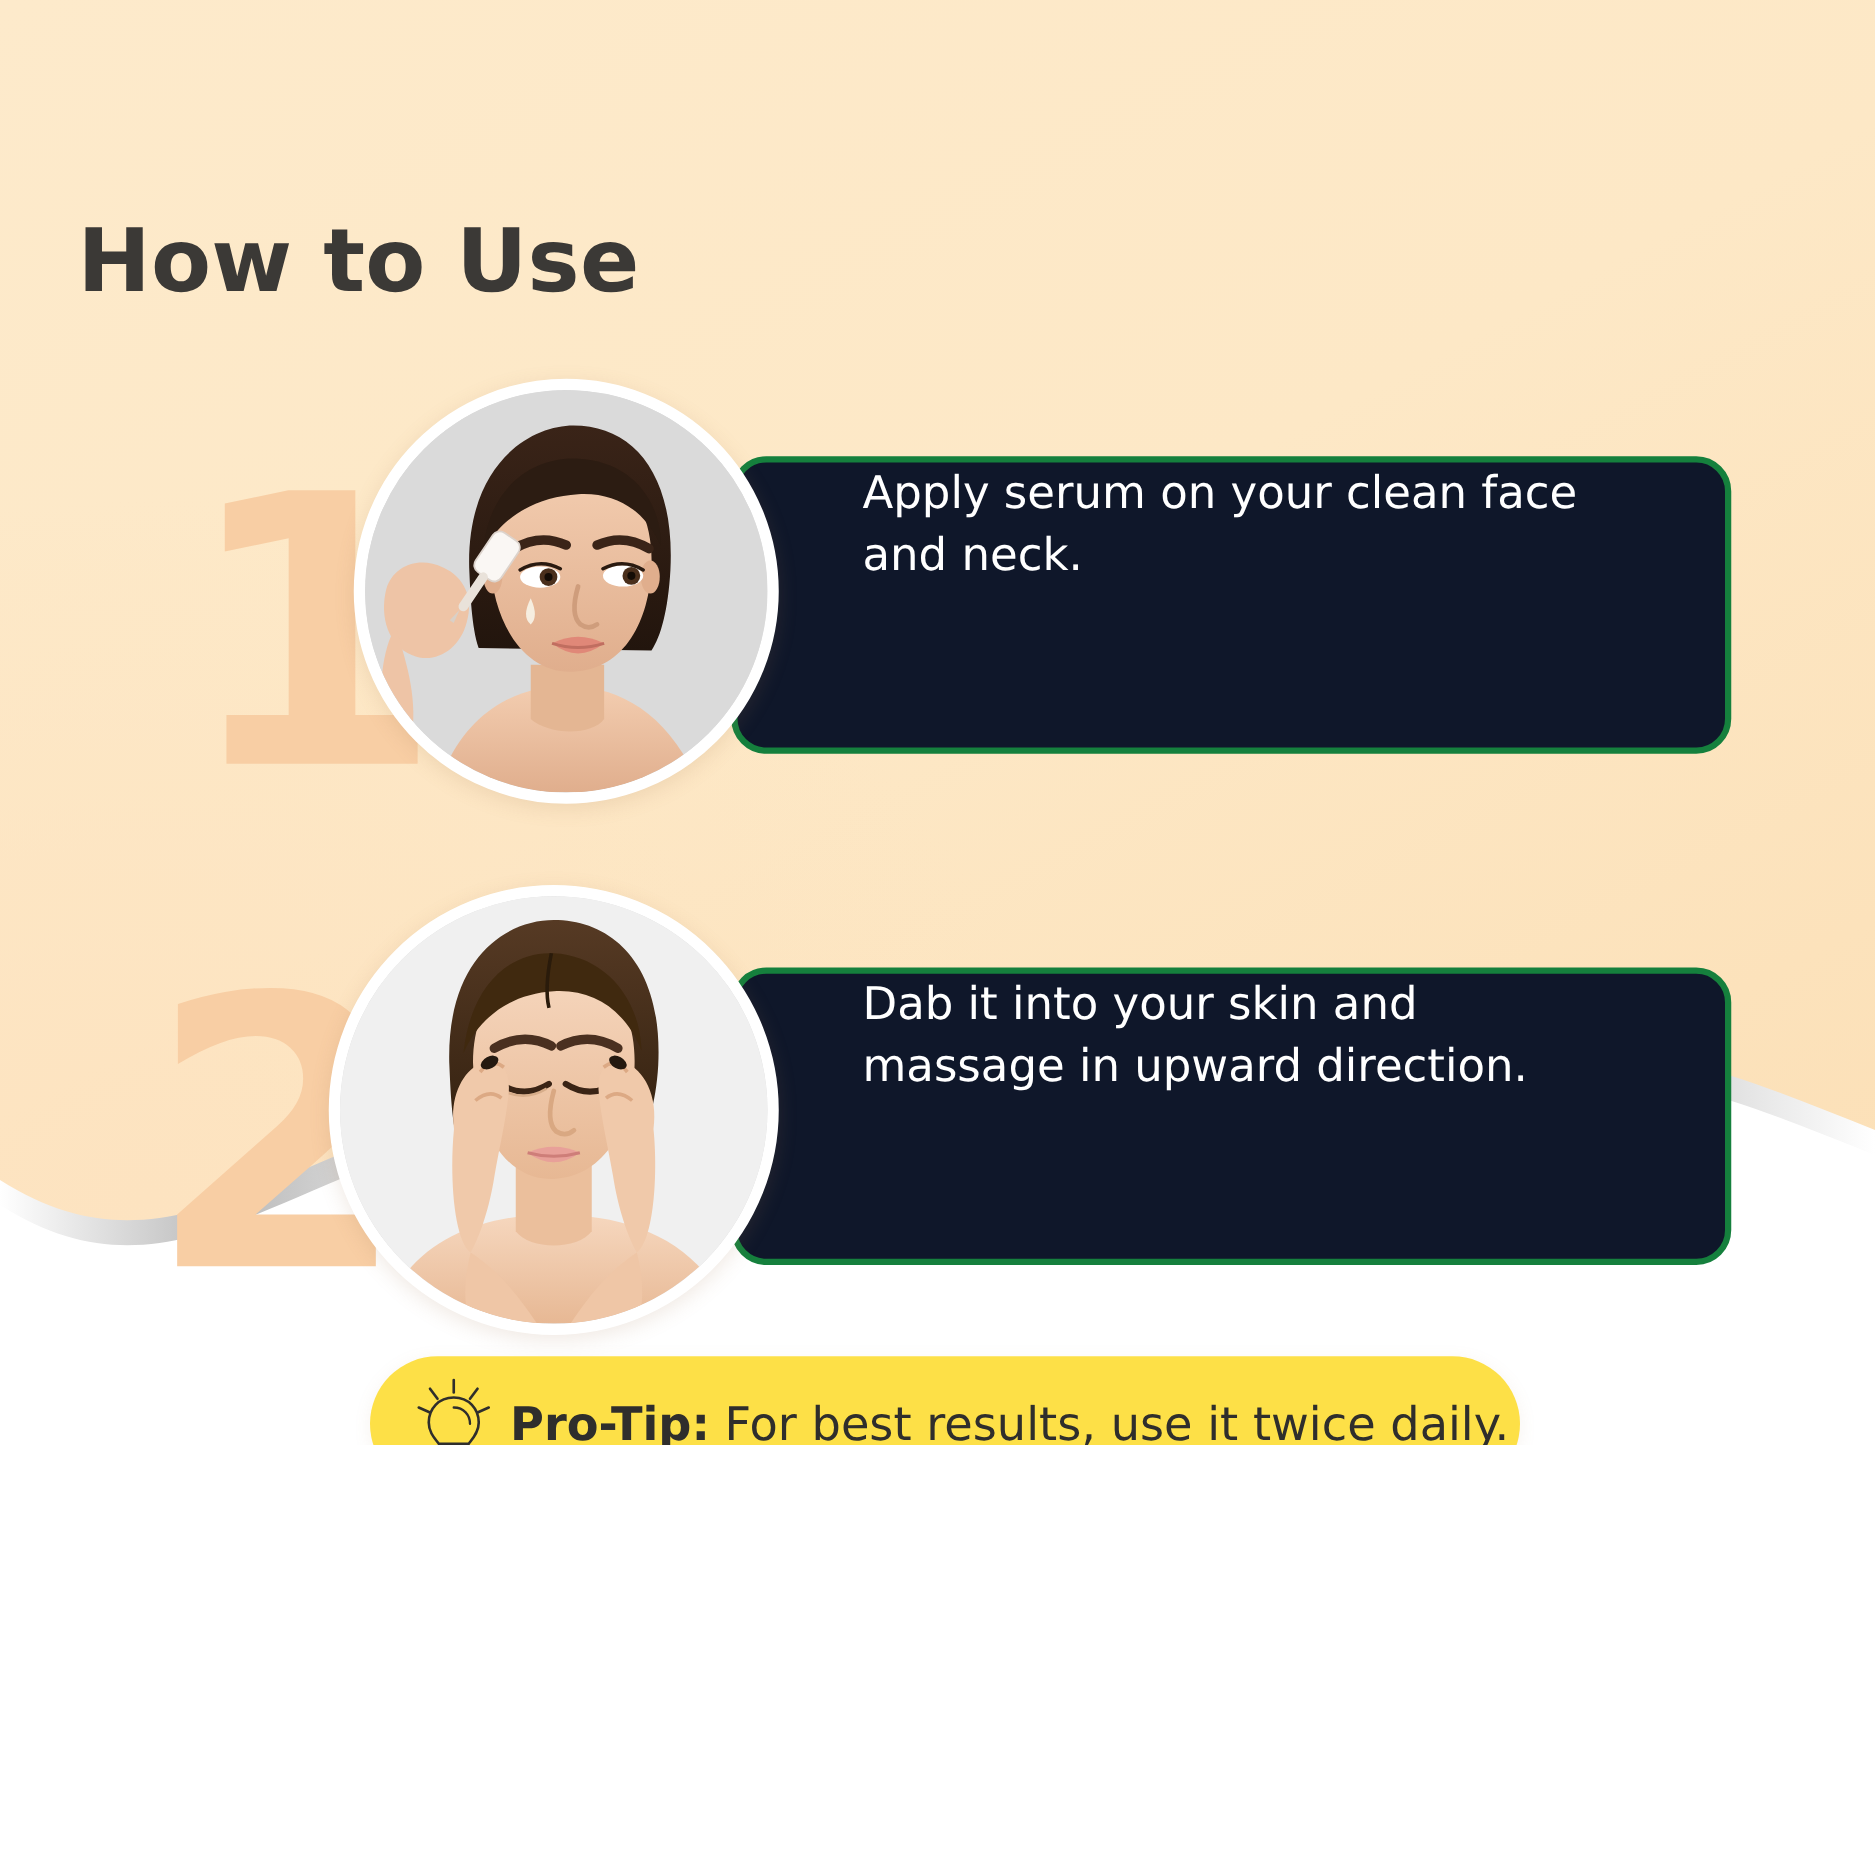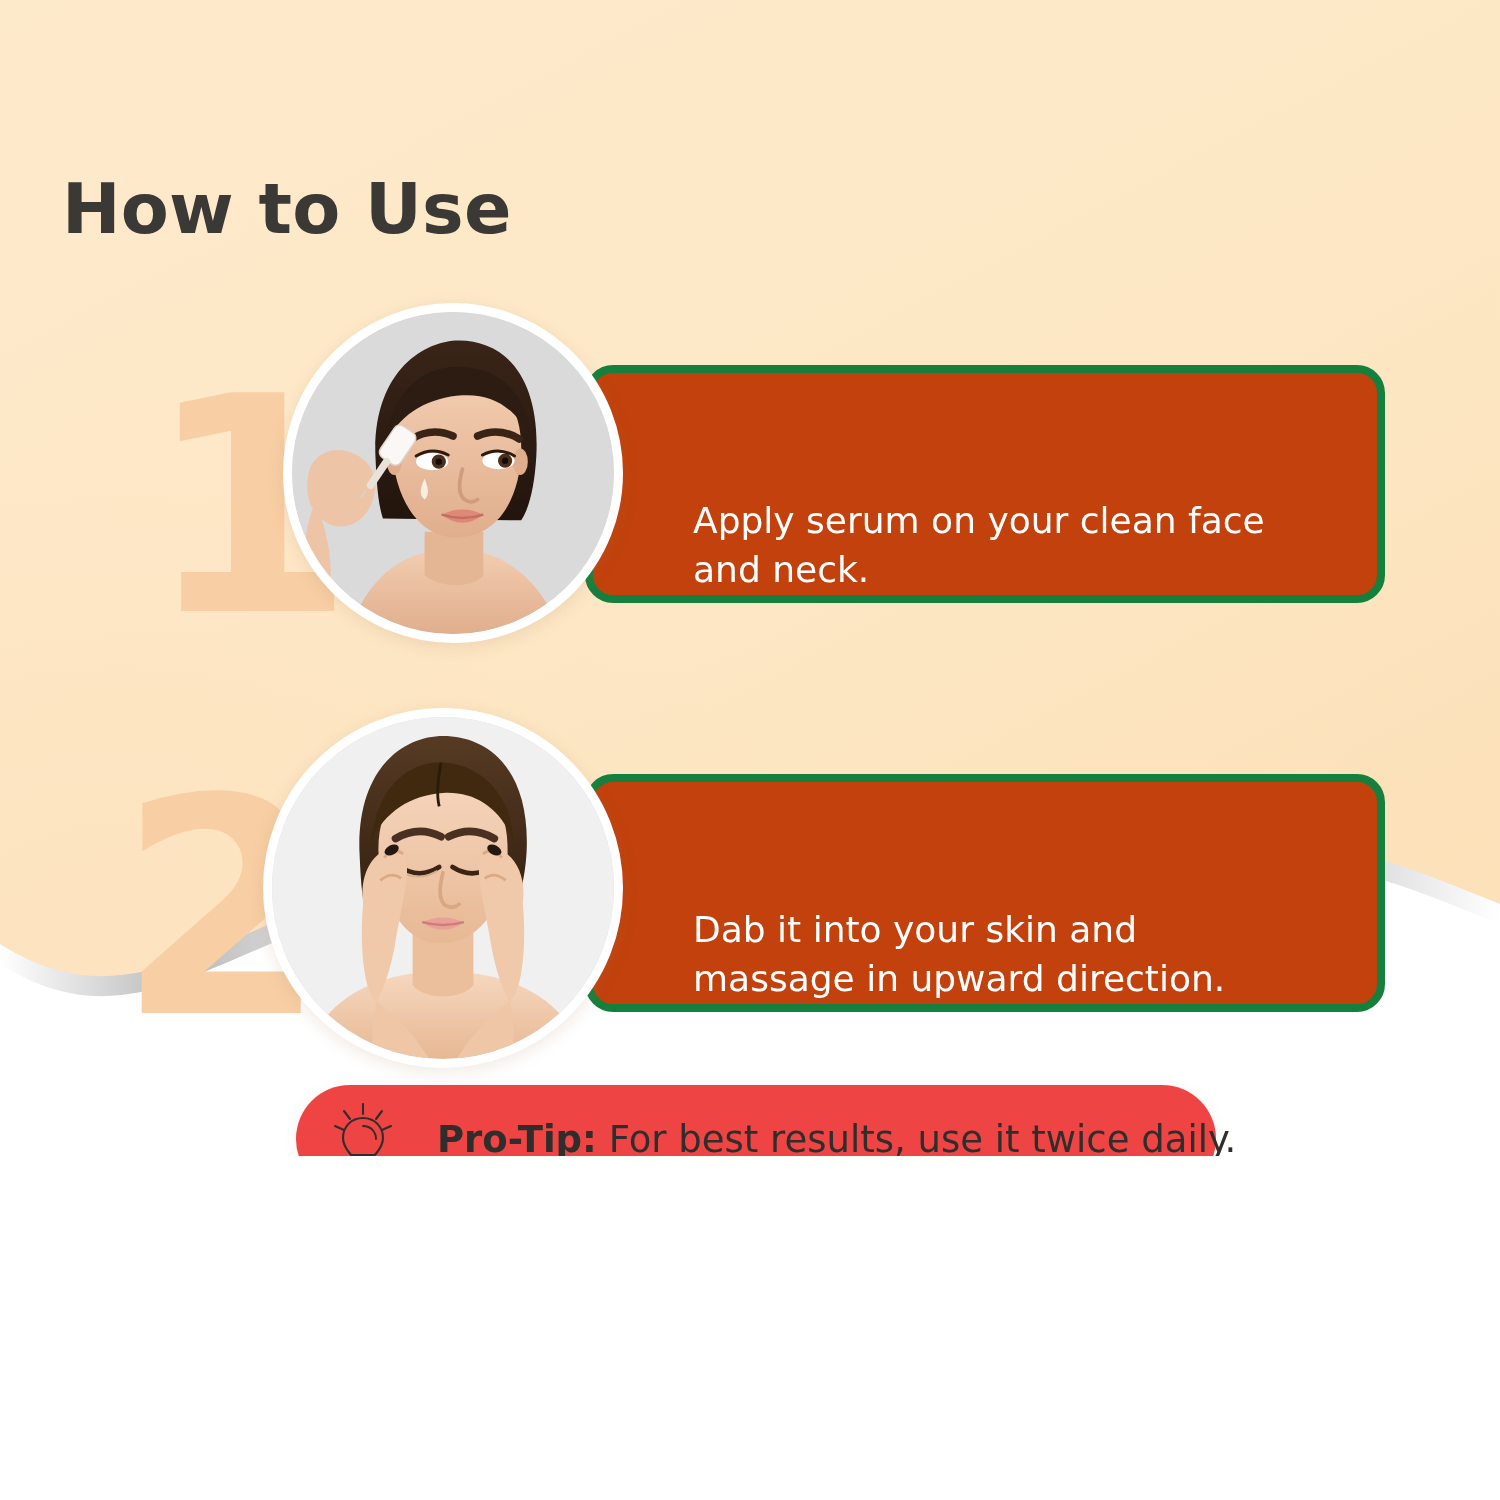--- a/index.html
+++ b/index.html
@@ -56,25 +56,25 @@
     user-select:none;
   }
   .ghost-num.n1 { left:146px; top:358px; }
   .ghost-num.n2 { left:118px; top:760px; }
 
   
   .step { position:absolute; }
 
   .step-card {
     position:absolute;
-    background:#c2410c;
-    border:8px solid #15803d;
+    background:#0f172a;
+    border:5px solid #15803d;
     border-radius:28px;
     display:flex;
-    align-items:flex-end;
+    align-items:flex-start;
   }
   .step-text {
     color:#FFFFFF;
     font-size:36px;
     line-height:1.38;
     font-family:"DejaVu Sans", sans-serif;
     font-weight:400;
     padding-left:0;
     white-space:pre-line;
   }
@@ -98,27 +98,26 @@
   
   .step2 .step-card { left:585px; top:774px; width:800px; height:238px; }
   .step2 .step-text { padding-left:100px; }
   .step2 .photo { left:263px; top:708px; width:360px; height:360px; }
 
   
   .protip {
     position:absolute;
     left:296px; top:1085px;
     width:920px; height:108px;
-    background:#ef4444;
+    background:#fde047;
     border-radius:60px;
     display:flex;
     align-items:center;
     padding-left:36px;
     box-shadow:0 3px 14px rgba(180,140,100,0.10);
-    gap:29px;
   }
   .bulb-icon { width:62px; height:74px; flex:0 0 auto; margin-right:14px; }
   .protip-text {
     font-size:37px;
     color:#2F2E2C;
     font-family:"DejaVu Sans", sans-serif;
     white-space:nowrap;
   }
   .protip-text .lead { font-weight:bold; }
 </style>

